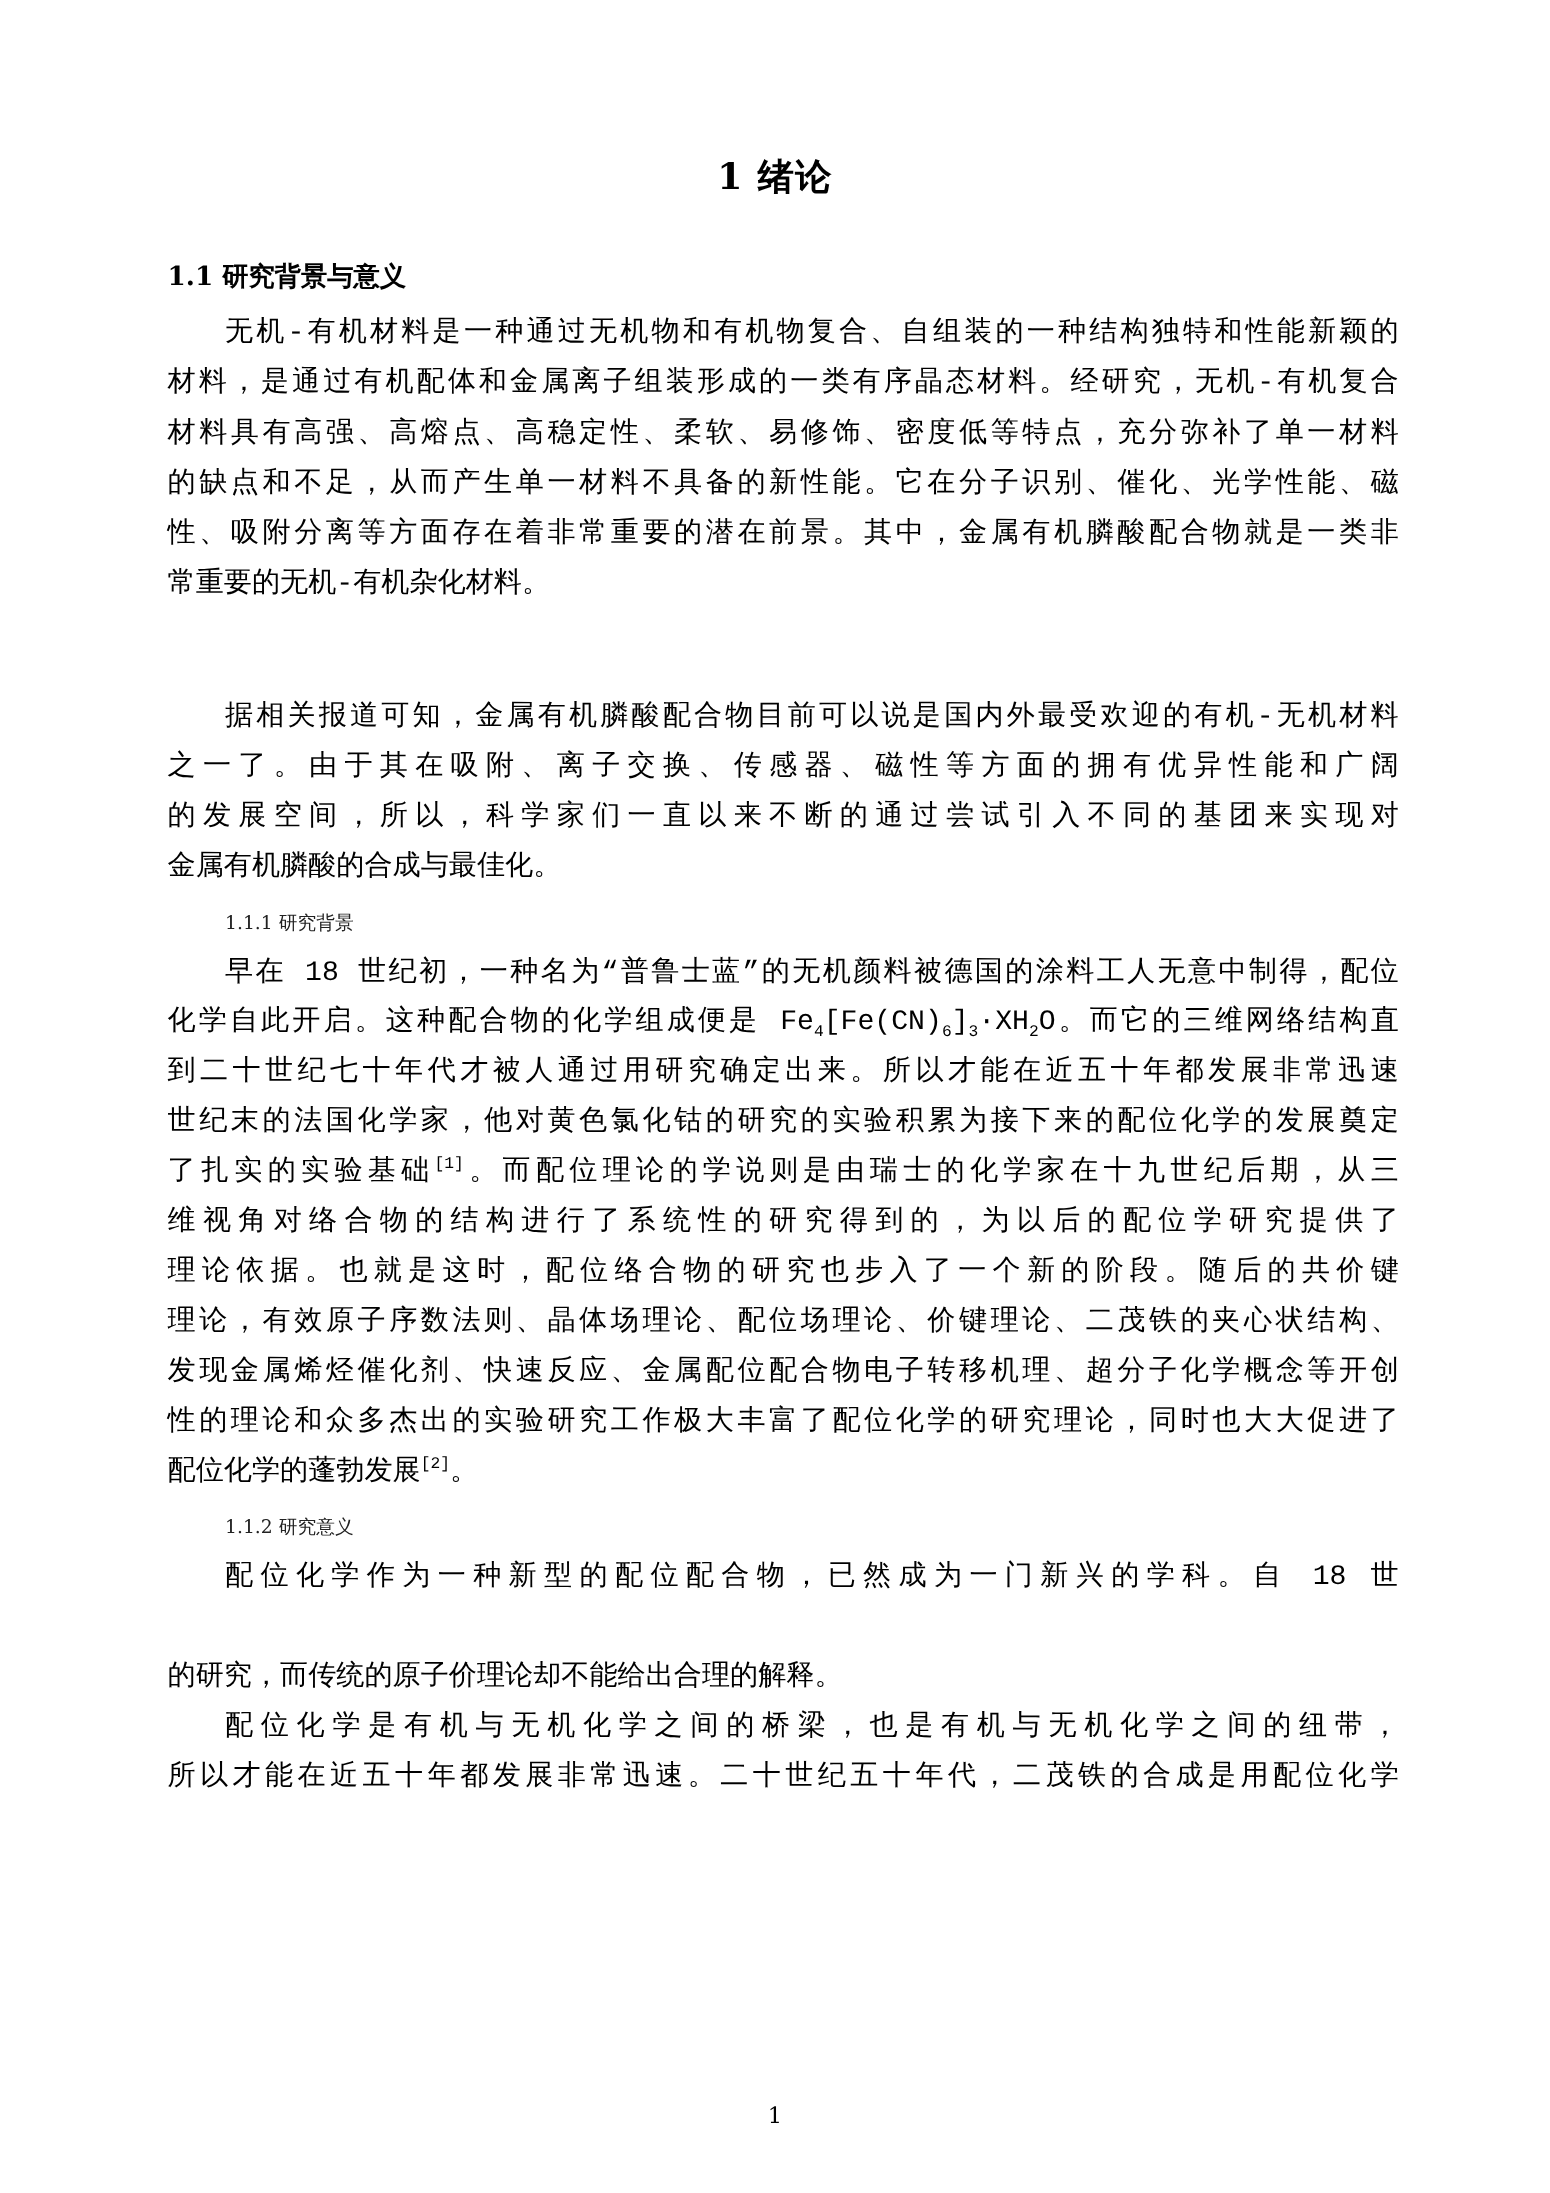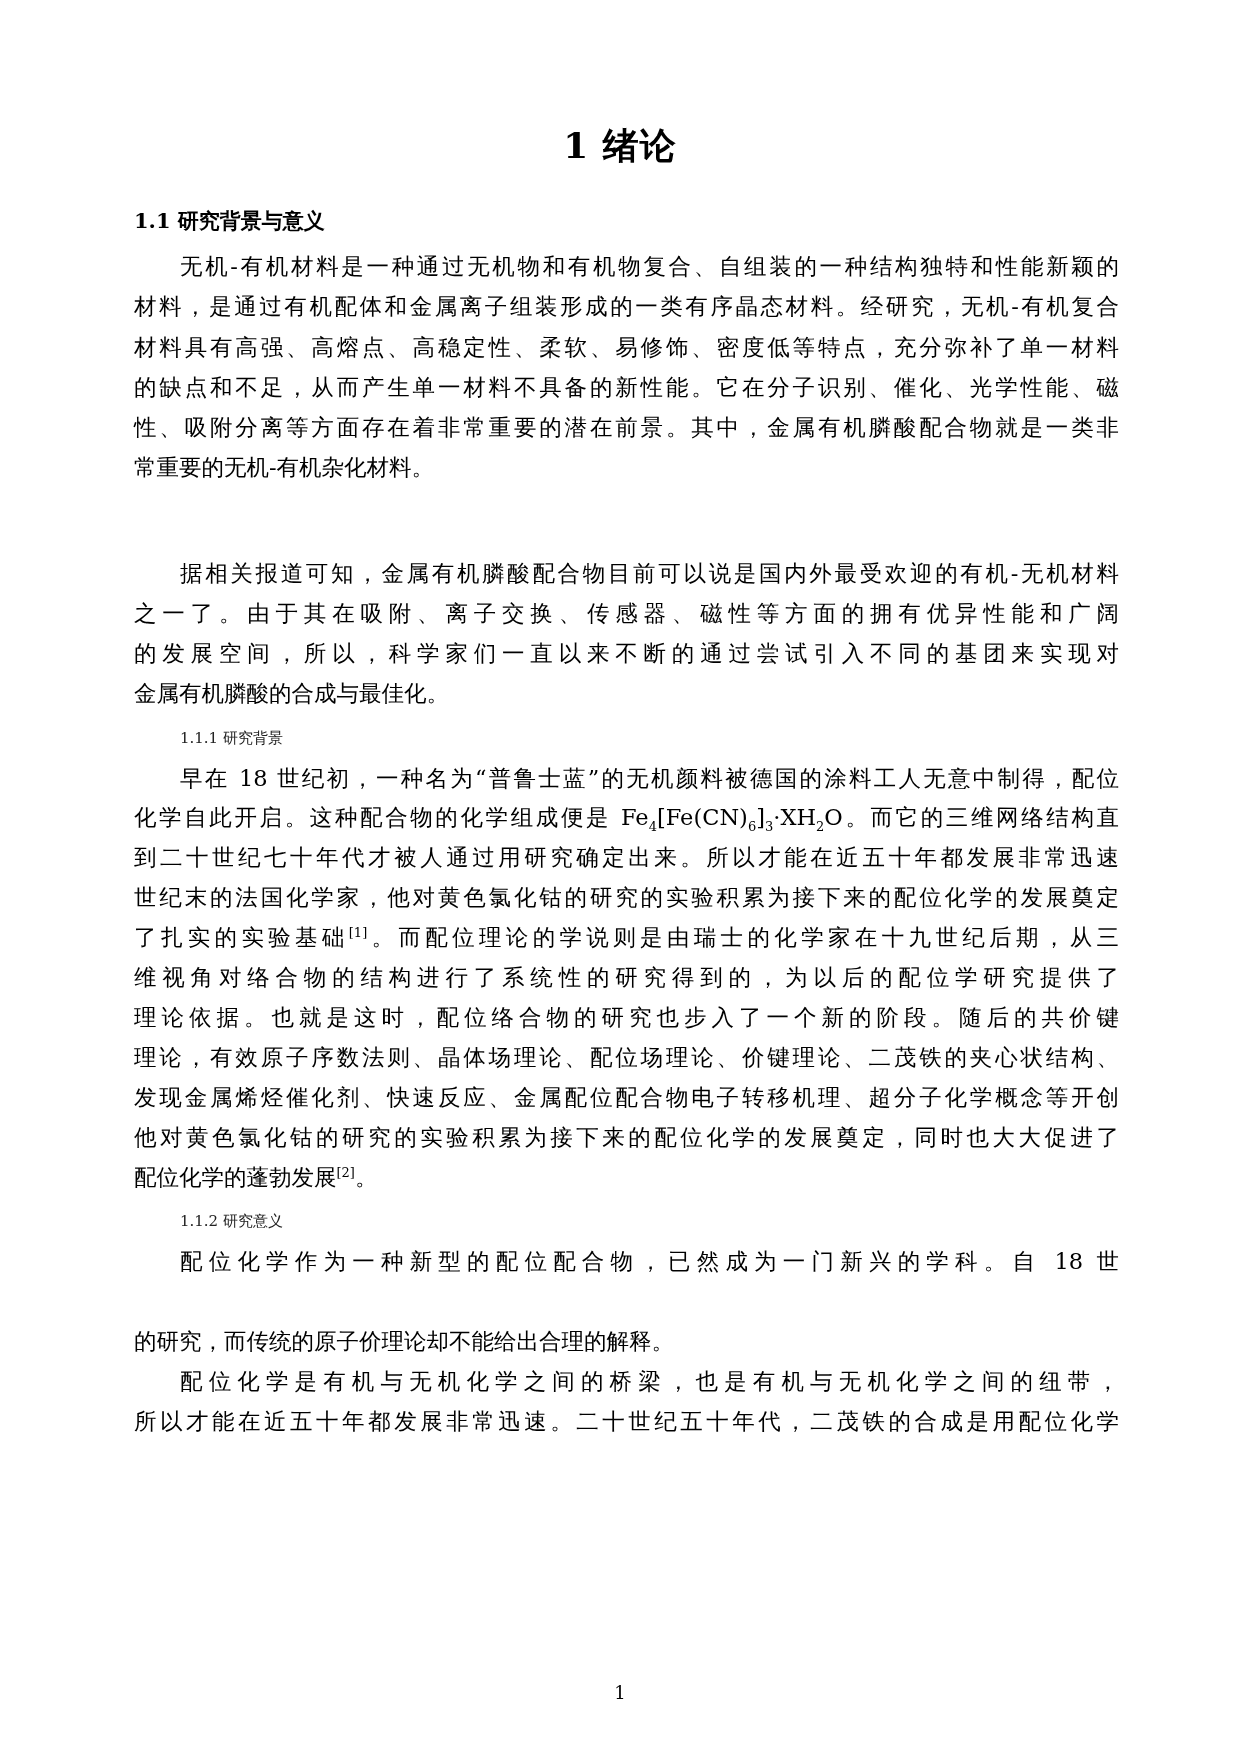--- a/index.html
+++ b/index.html
@@ -1,23 +1,23 @@
 <!DOCTYPE html>
 <html><head>
 <meta charset="utf-8">
 <style>
   html, body { margin: 0; padding: 0; background: #ffffff; }
   body { width: 1240px; height: 1754px; position: relative; overflow: hidden;
          font-family: "DejaVu Serif", "Liberation Serif", serif; color: #000; }
   .page { position: absolute; left: 0; top: 0; width: 1240px; height: 1754px; }
   .chapter-title { position: absolute; top: 122px; left: 0; width: 1240px; text-align: center;
-         font-size: 36px; font-weight: bold; letter-spacing: 1px; }
+         font-size: 29px; font-weight: bold; letter-spacing: 1px; }
   .section-title { position: absolute; top: 207px; left: 134px; font-size: 21px; font-weight: bold; }
   .line { position: absolute; left: 134px; width: 985px; font-size: 22.5px; white-space: nowrap;
-          text-align-last: justify; text-align: justify; line-height: 30px; }
+          text-align-last: justify; text-align: justify; line-height: 30px; font-family: Liberation Mono, monospace; }
   .line.last { text-align-last: left; }
   .line.indent { left: 180px; width: 939px; }
   .subsection { position: absolute; left: 180px; font-size: 15px; color: #222; line-height: 30px; }
   sub, sup { font-size: 13px; line-height: 0; }
   .page-number { position: absolute; top: 1682px; left: 0; width: 1240px; text-align: center; font-size: 18px; }
 </style>
 </head>
 <body>
 
 <div class="page">
@@ -40,21 +40,21 @@
 
   <div class="line indent" style="top:763px">早在 18 世纪初，一种名为“普鲁士蓝”的无机颜料被德国的涂料工人无意中制得，配位</div>
   <div class="line" style="top:802px"><span>化学自此开启。这种配合物的化学组成便是</span> <span><span>Fe</span><sub>4</sub><span>[Fe(CN)</span><sub>6</sub><span>]</span><sub>3</sub><span>·XH</span><sub>2</sub><span>O</span></span><span>。而它的三维网络结构直</span></div>
   <div class="line" style="top:842px">到二十世纪七十年代才被人通过用研究确定出来。所以才能在近五十年都发展非常迅速</div>
   <div class="line" style="top:882px">世纪末的法国化学家，他对黄色氯化钴的研究的实验积累为接下来的配位化学的发展奠定</div>
   <div class="line" style="top:922px"><span>了扎实的实验基础</span><sup>[1]</sup><span>。而配位理论的学说则是由瑞士的化学家在十九世纪后期，从三</span></div>
   <div class="line" style="top:962px">维视角对络合物的结构进行了系统性的研究得到的，为以后的配位学研究提供了</div>
   <div class="line" style="top:1002px">理论依据。也就是这时，配位络合物的研究也步入了一个新的阶段。随后的共价键</div>
   <div class="line" style="top:1042px">理论，有效原子序数法则、晶体场理论、配位场理论、价键理论、二茂铁的夹心状结构、</div>
   <div class="line" style="top:1082px">发现金属烯烃催化剂、快速反应、金属配位配合物电子转移机理、超分子化学概念等开创</div>
-  <div class="line" style="top:1122px">他对黄色氯化钴的研究的实验积累为接下来的配位化学的发展奠定，同时也大大促进了</div>
+  <div class="line" style="top:1122px">性的理论和众多杰出的实验研究工作极大丰富了配位化学的研究理论，同时也大大促进了</div>
   <div class="line last" style="top:1162px"><span>配位化学的蓬勃发展</span><sup>[2]</sup><span>。</span></div>
 
   <div class="subsection" style="top:1206px">1.1.2  研究意义</div>
 
   <div class="line indent" style="top:1246px">配位化学作为一种新型的配位配合物，已然成为一门新兴的学科。自 18 世</div>
   <div class="line last" style="top:1326px">的研究，而传统的原子价理论却不能给出合理的解释。</div>
 
   <div class="line indent" style="top:1366px">配位化学是有机与无机化学之间的桥梁，也是有机与无机化学之间的纽带，</div>
   <div class="line" style="top:1406px">所以才能在近五十年都发展非常迅速。二十世纪五十年代，二茂铁的合成是用配位化学</div>
 

